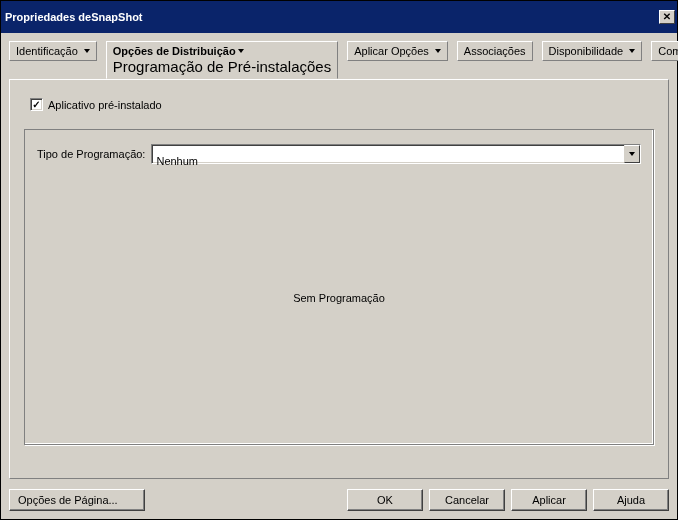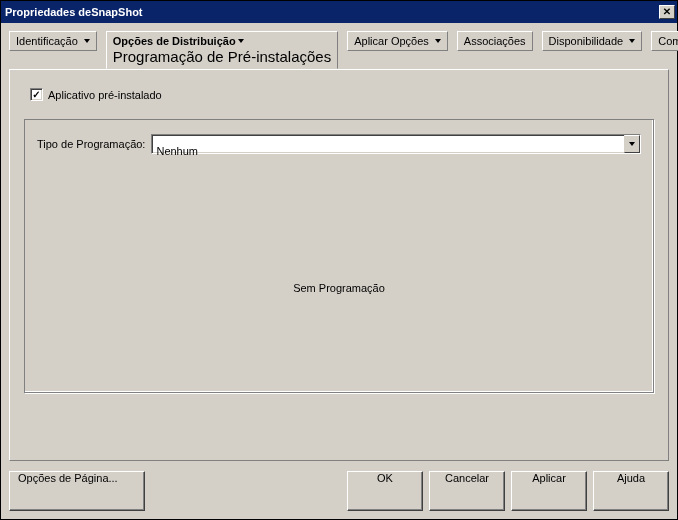--- a/index.html
+++ b/index.html
@@ -14,21 +14,21 @@
   }
   .window {
     width: 678px;
     height: 520px;
     border: 1px solid #000;
     background: #d4d0c8;
     display: flex;
     flex-direction: column;
   }
   .titlebar {
-    height: 22px;
+    height: 32px;
     background: #0a246a;
     color: #fff;
     display: flex;
     align-items: center;
     justify-content: space-between;
     font-weight: bold;
     font-size: 11px;
     padding-left: 4px;
   }
   .titlebar .close {
@@ -152,21 +152,21 @@
     display: flex;
     align-items: center;
     justify-content: center;
     font-size: 10px;
     line-height: 10px;
   }
   .checkbox .mark { color:#000; font-weight: bold; }
   .group {
     border: 1px solid #808080;
     box-shadow: inset -1px -1px 0 #fff, 1px 1px 0 #fff;
-    height: 274px;
+    height: 316px;
     padding: 14px 12px;
     position: relative;
   }
   .field-row {
     display: flex;
     align-items: center;
     gap: 6px;
   }
   .label { white-space: nowrap; }
   .combo {
@@ -211,30 +211,31 @@
   }
   .footer {
     display: flex;
     padding: 4px 8px 8px 8px;
     gap: 6px;
     align-items: center;
   }
   .footer .spacer { flex: 1; }
   .btn {
     min-width: 76px;
-    height: 40px;
+    height: 22px;
     background: #d4d0c8;
     border: 1px solid #fff;
     border-right-color: #404040;
     border-bottom-color: #404040;
     box-shadow: inset -1px -1px 0 #808080;
     font-size: 11px;
     padding: 0 1px;
     cursor: default;
     display: flex;
+    align-items: center;
     justify-content: center;
   }
   .btn.wide { min-width: 136px; justify-content: flex-start; padding-left: 8px; }
 </style>
 </head>
 <body>
 
 <div class="window">
   <div class="titlebar">
     <span>Propriedades deSnapShot</span>

